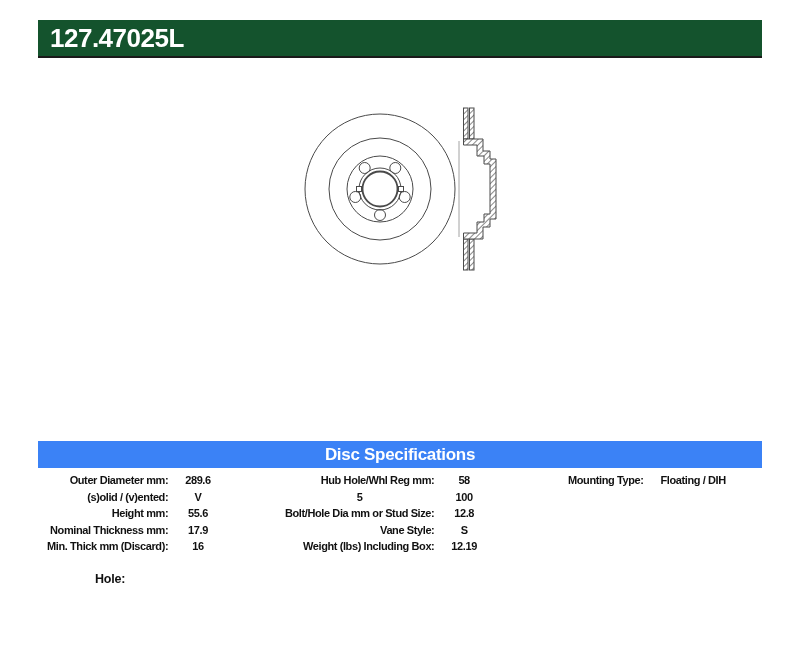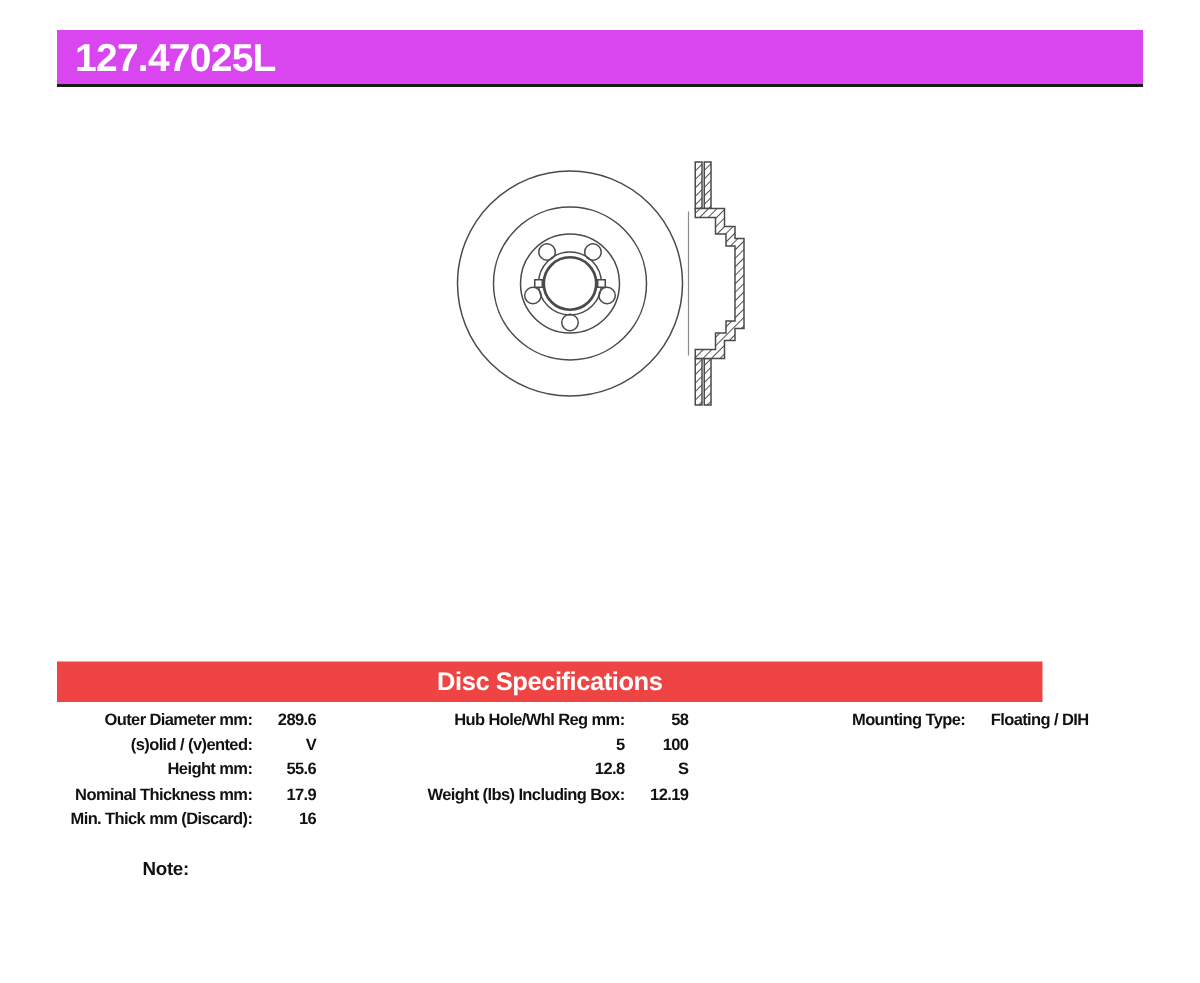--- a/index.html
+++ b/index.html
@@ -6,49 +6,49 @@
   body{
     width:800px;height:655px;
     background:#ffffff;
     font-family:"Liberation Sans", sans-serif;
     position:relative;
     overflow:hidden;
   }
   
   .header-bar{
     position:absolute;left:38px;top:20px;width:724px;height:38px;
-    background:#d946ef;color:#ffffff;
+    background:#14532d;color:#ffffff;
     display:flex;align-items:center;justify-content:space-between;
     box-sizing:border-box;padding:0 14px 0 12px;
     border-bottom:2px solid #1a1a1a;
   }
   .header-bar .part-number,
   .header-bar .product-title{
     font-size:26px;font-weight:bold;letter-spacing:-0.5px;white-space:nowrap;
   }
   
   .drawing-wrap{position:absolute;left:290px;top:95px;width:225px;height:190px;}
   
   .spec-header-bar{
-    position:absolute;left:38px;top:441px;width:657px;height:27px;
-    background:#ef4444;color:#ffffff;
+    position:absolute;left:38px;top:441px;width:724px;height:27px;
+    background:#3b82f6;color:#ffffff;
     display:flex;align-items:center;justify-content:center;
   }
   .spec-header-bar .spec-title{
     font-size:17px;font-weight:bold;letter-spacing:-0.3px;
   }
   .spec-col{
     position:absolute;top:472px;
     display:grid;grid-template-columns:max-content max-content;
     column-gap:17px;
     font-size:11px;font-weight:bold;letter-spacing:-0.4px;
     line-height:16.5px;color:#111111;white-space:nowrap;
   }
   .spec-col .spec-label{text-align:right;}
-  .spec-col .spec-value{text-align:right;}
+  .spec-col .spec-value{text-align:center;}
   .col1{left:47px;}
   .col2{left:285px;}
   .col3{left:568px;}
   
   .note-label{
     position:absolute;left:95px;top:572px;
     font-size:12.5px;font-weight:bold;color:#111111;letter-spacing:-0.2px;
   }
 </style>
 </head>
@@ -115,24 +115,26 @@
   <span class="spec-value">17.9</span>
   <span class="spec-label">Min. Thick mm (Discard):</span>
   <span class="spec-value">16</span>
 </div>
 
 <div class="spec-col col2">
   <span class="spec-label">Hub Hole/Whl Reg mm:</span>
   <span class="spec-value">58</span>
   <span class="spec-value">5</span>
   <span class="spec-value">100</span>
+  <span class="spec-label">Bolt/Hole Dia mm or Stud Size:</span>
   <span class="spec-value">12.8</span>
+  <span class="spec-label">Vane Style:</span>
   <span class="spec-value">S</span>
   <span class="spec-label">Weight (lbs) Including Box:</span>
   <span class="spec-value">12.19</span>
 </div>
 
 <div class="spec-col col3">
   <span class="spec-label">Mounting Type:</span>
   <span class="spec-value">Floating / DIH</span>
 </div>
 
-<div class="note-label">Note:</div>
+<div class="note-label">Hole:</div>
 
 </body></html>

